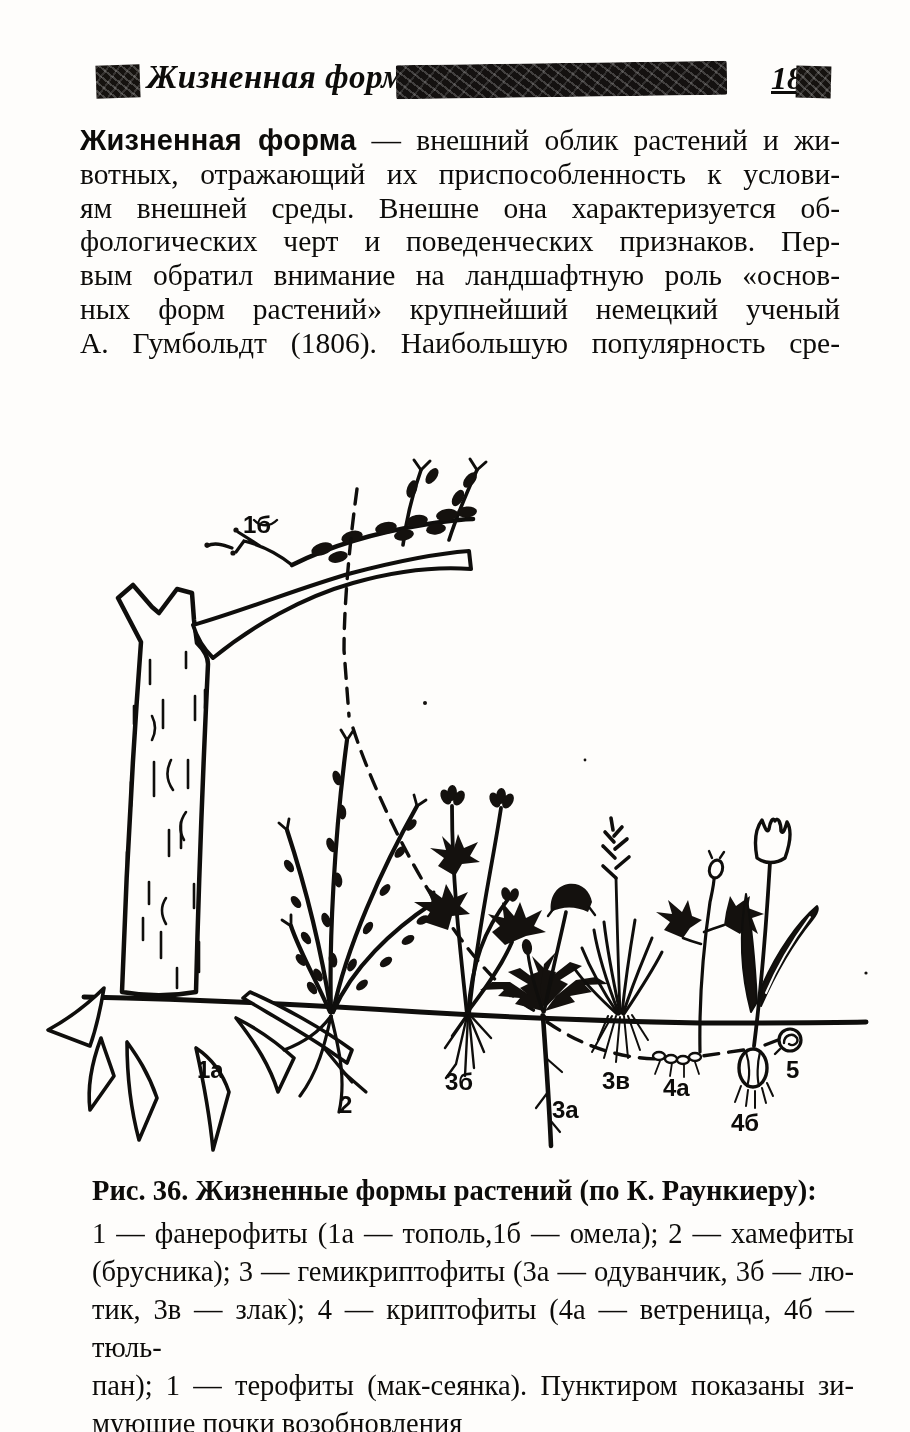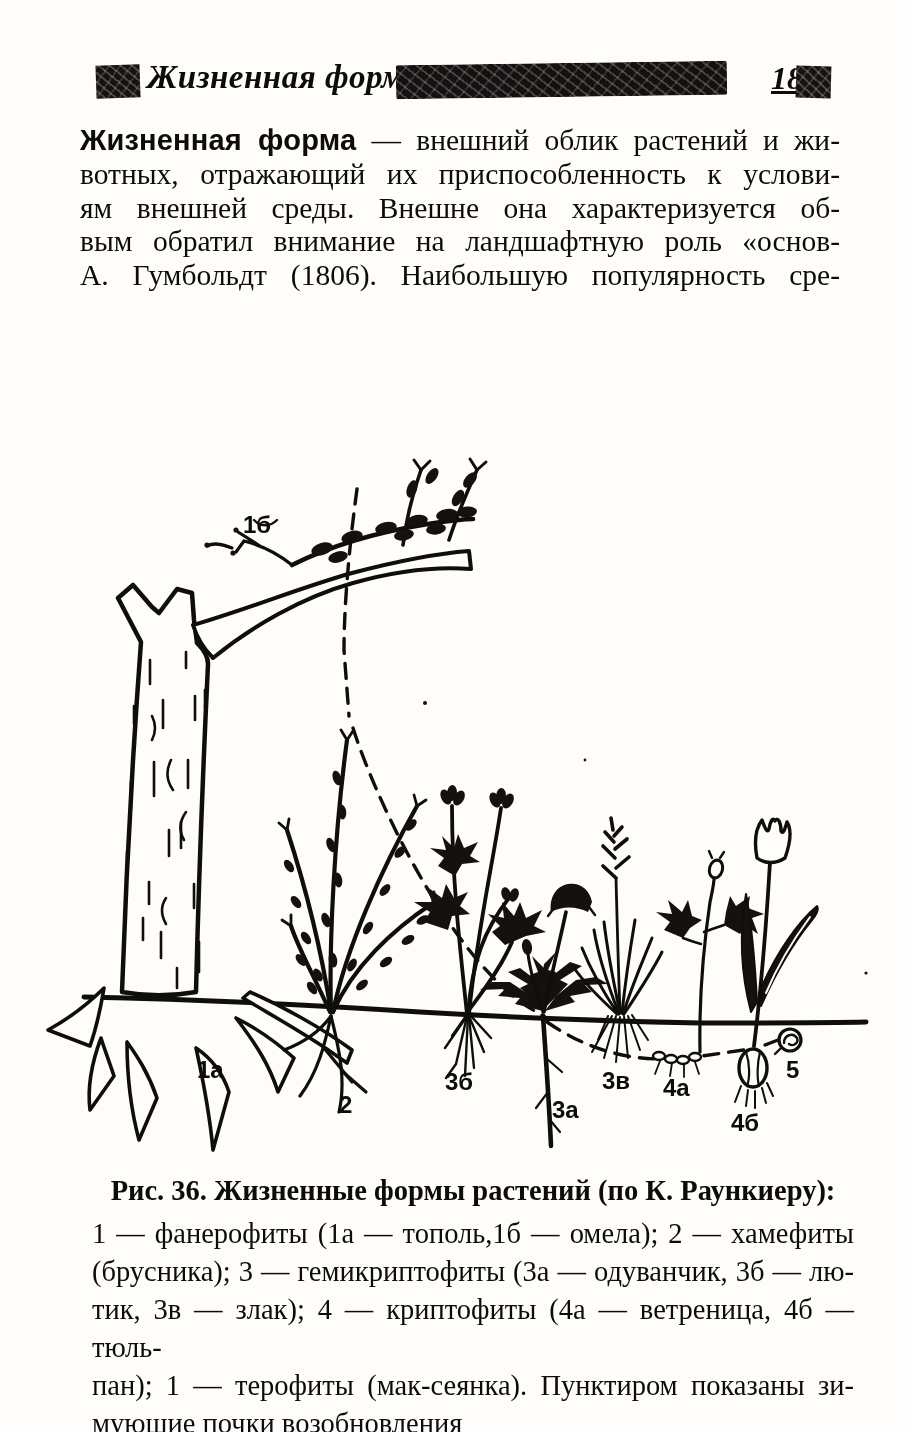--- a/index.html
+++ b/index.html
@@ -46,42 +46,44 @@
     letter-spacing:.2px;
   }
   
   .fig{position:absolute;left:0;top:450px;width:807px;height:705px;}
   .fig svg{display:block;width:910px;height:705px;}
   
   .caption{
     position:absolute;left:92px;top:1172px;width:762px;
     font-size:28.5px;line-height:38px;
   }
-  .cap-title{text-align:center;font-weight:700;margin-bottom:5px;white-space:nowrap;}
+  .cap-title{font-weight:700;margin-bottom:5px;white-space:nowrap;}
   .cap-line{text-align:justify;text-align-last:justify;}
   .cap-line.last{text-align-last:left;}
 </style>
 </head>
 <body>
 
 <div class="page">
 
   <div>
     <div class="hdr-square tex sq-left"></div>
     <div class="hdr-title">Жизненная форма</div>
     <div class="hdr-bar"></div>
     <div class="hdr-page">188</div>
     <div class="hdr-square tex sq-right"></div>
   </div>
 
   <div class="para">
     <div class="pline"><span class="term">Жизненная форма</span><span> — внешний облик растений и жи-</span></div>
     <div class="pline">вотных, отражающий их приспособленность к услови-</div>
     <div class="pline">ям внешней среды. Внешне она характеризуется об-</div>
+    <div class="pline">фологических черт и поведенческих признаков. Пер-</div>
     <div class="pline">вым обратил внимание на ландшафтную роль «основ-</div>
+    <div class="pline">ных форм растений» крупнейший немецкий ученый</div>
     <div class="pline">А. Гумбольдт (1806). Наибольшую популярность сре-</div>
   </div>
 
   <div class="fig">
     <svg viewBox="0 450 910 705" xmlns="http://www.w3.org/2000/svg" fill="none" stroke="#0f0e0c" stroke-linecap="round" stroke-linejoin="round">
 
       <path d="M84,997 C180,999 300,1004 420,1012 C520,1018 600,1021 700,1023 C760,1023 820,1023 866,1022" stroke-width="5"></path>
 
       <g>
         <path d="M122,992 C126,876 134,736 141,642 L118,598 L133,585 L152,607 L159,613 L177,589 L192,593 L194,620 L197,643 C206,652 208,658 208,664 C204,748 199,868 196,992 C168,997 144,996 122,992 Z" fill="#fefdfb" stroke-width="4.5"></path>

